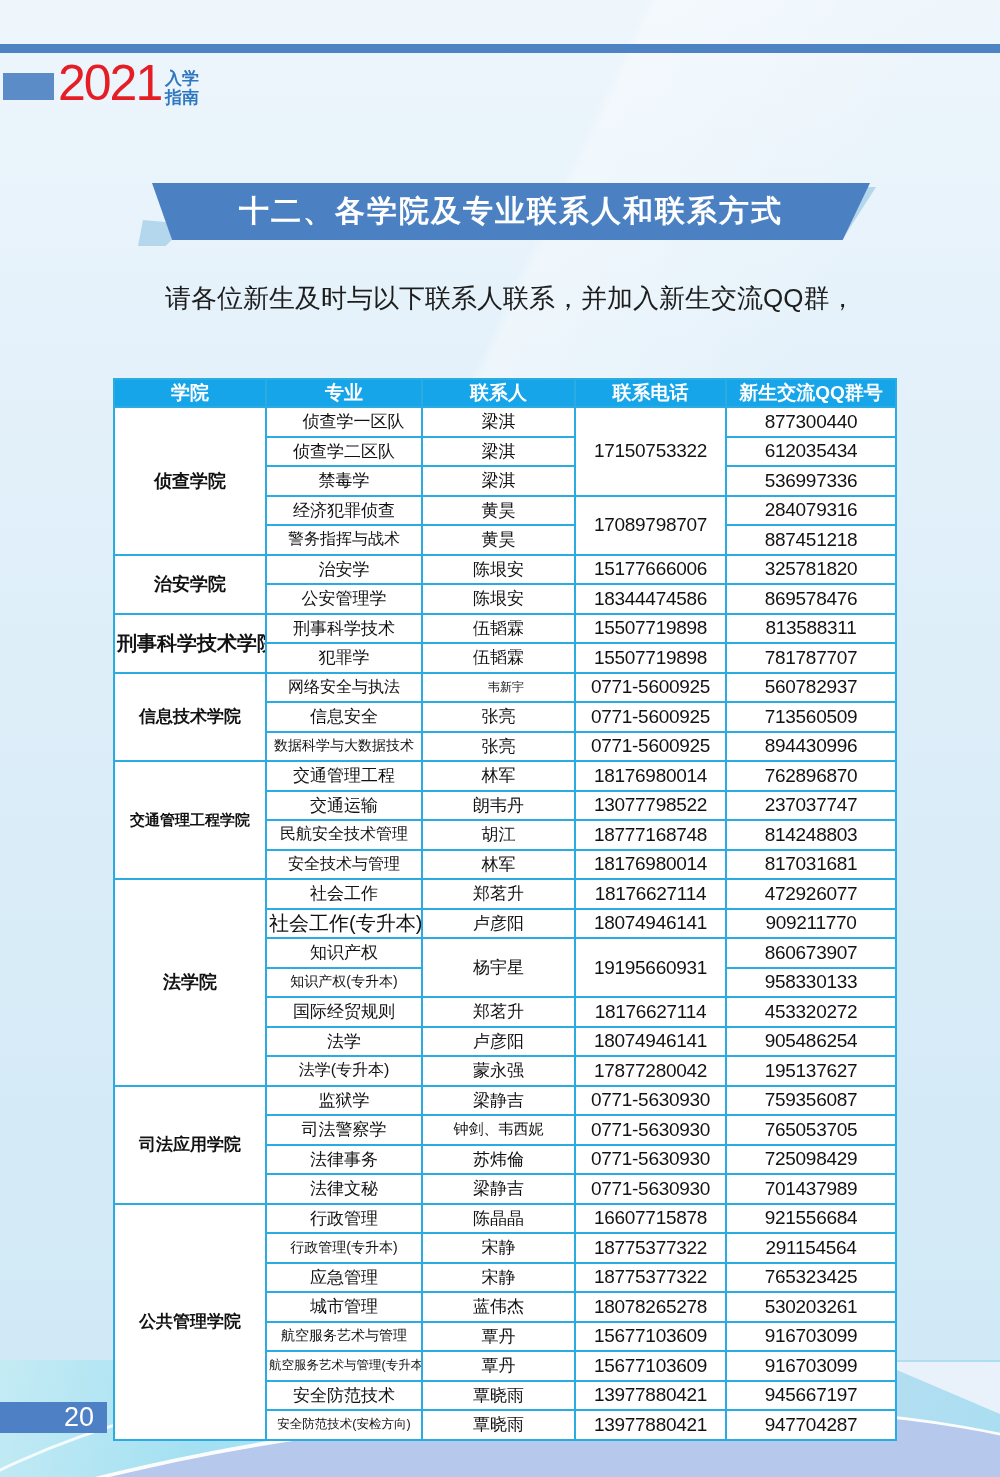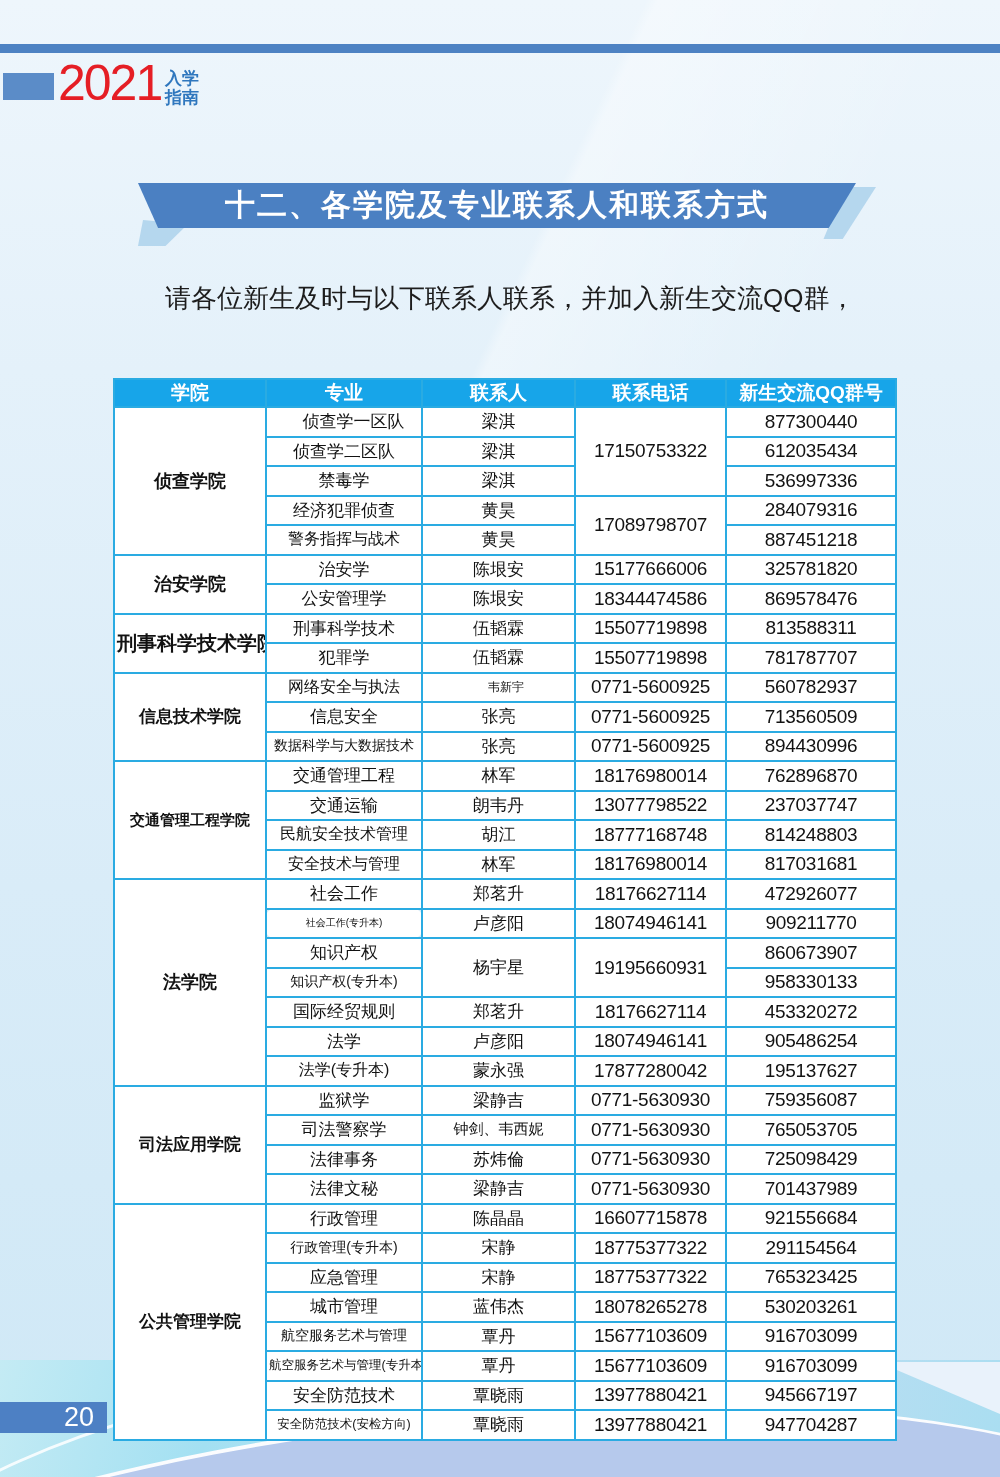--- a/index.html
+++ b/index.html
@@ -9,21 +9,21 @@
   .bg-band{position:absolute;left:0;top:0;width:1000px;height:520px;
         background:linear-gradient(115deg,rgba(255,255,255,0) 52%,rgba(255,255,255,.35) 53%,rgba(255,255,255,0) 78%);}
   
   .top-bar{position:absolute;left:0;top:44px;width:1000px;height:9px;background:#4d82c3;}
   .brand-rect{position:absolute;left:3px;top:73px;width:51px;height:27px;background:#5b8cc8;}
   .brand-year{position:absolute;left:58px;top:58px;font-size:50px;font-weight:500;color:#e51e25;
         letter-spacing:-2px;line-height:1;}
   .brand-sub{position:absolute;left:165px;top:69px;color:#2f77be;font-size:17px;font-weight:bold;
         line-height:19px;}
   
-  .banner{position:absolute;left:138px;top:183px;width:718px;height:45px;background:#4b80c2;z-index:2;
+  .banner{position:absolute;left:152px;top:183px;width:718px;height:57px;background:#4b80c2;z-index:2;
         clip-path:polygon(0 0,100% 0,96.2% 100%,2.8% 100%);
         display:flex;align-items:center;justify-content:center;
         color:#fff;font-size:30px;font-weight:bold;letter-spacing:2px;}
   .banner-accent-left{position:absolute;left:138px;top:220px;width:50px;height:26px;background:#b5d7ee;z-index:1;
         clip-path:polygon(0 100%,10% 0,100% 15%,55% 100%);}
   .banner-accent-right{position:absolute;left:812px;top:187px;width:64px;height:52px;background:#b5d7ee;z-index:1;
         clip-path:polygon(52% 0,100% 0,48% 100%,18% 100%);}
   
   .intro{position:absolute;left:113px;top:279px;width:782px;font-size:26px;line-height:39px;color:#1d1d1d;z-index:2;}
   .intro .l1{text-indent:2em;}
@@ -188,21 +188,21 @@
             <td class="num">817031681</td>
           </tr>
           <tr>
             <td class="college" rowspan="7" style="font-size: 18px;">法学院</td>
             <td class="major" style="font-size: 17px;">社会工作</td>
             <td class="contactp" style="font-size: 17px;">郑茗升</td>
             <td class="num">18176627114</td>
             <td class="num">472926077</td>
           </tr>
           <tr>
-            <td class="major" style="font-size: 10px; border-radius: 8px;">社会工作(专升本)</td>
+            <td class="major" style="font-size: 20px;">社会工作(专升本)</td>
             <td class="contactp" style="font-size: 17px;">卢彦阳</td>
             <td class="num">18074946141</td>
             <td class="num">909211770</td>
           </tr>
           <tr>
             <td class="major" style="font-size: 17px;">知识产权</td>
             <td class="contactp" rowspan="2" style="font-size: 17px;">杨宇星</td>
             <td class="num" rowspan="2">19195660931</td>
             <td class="num">860673907</td>
           </tr>

